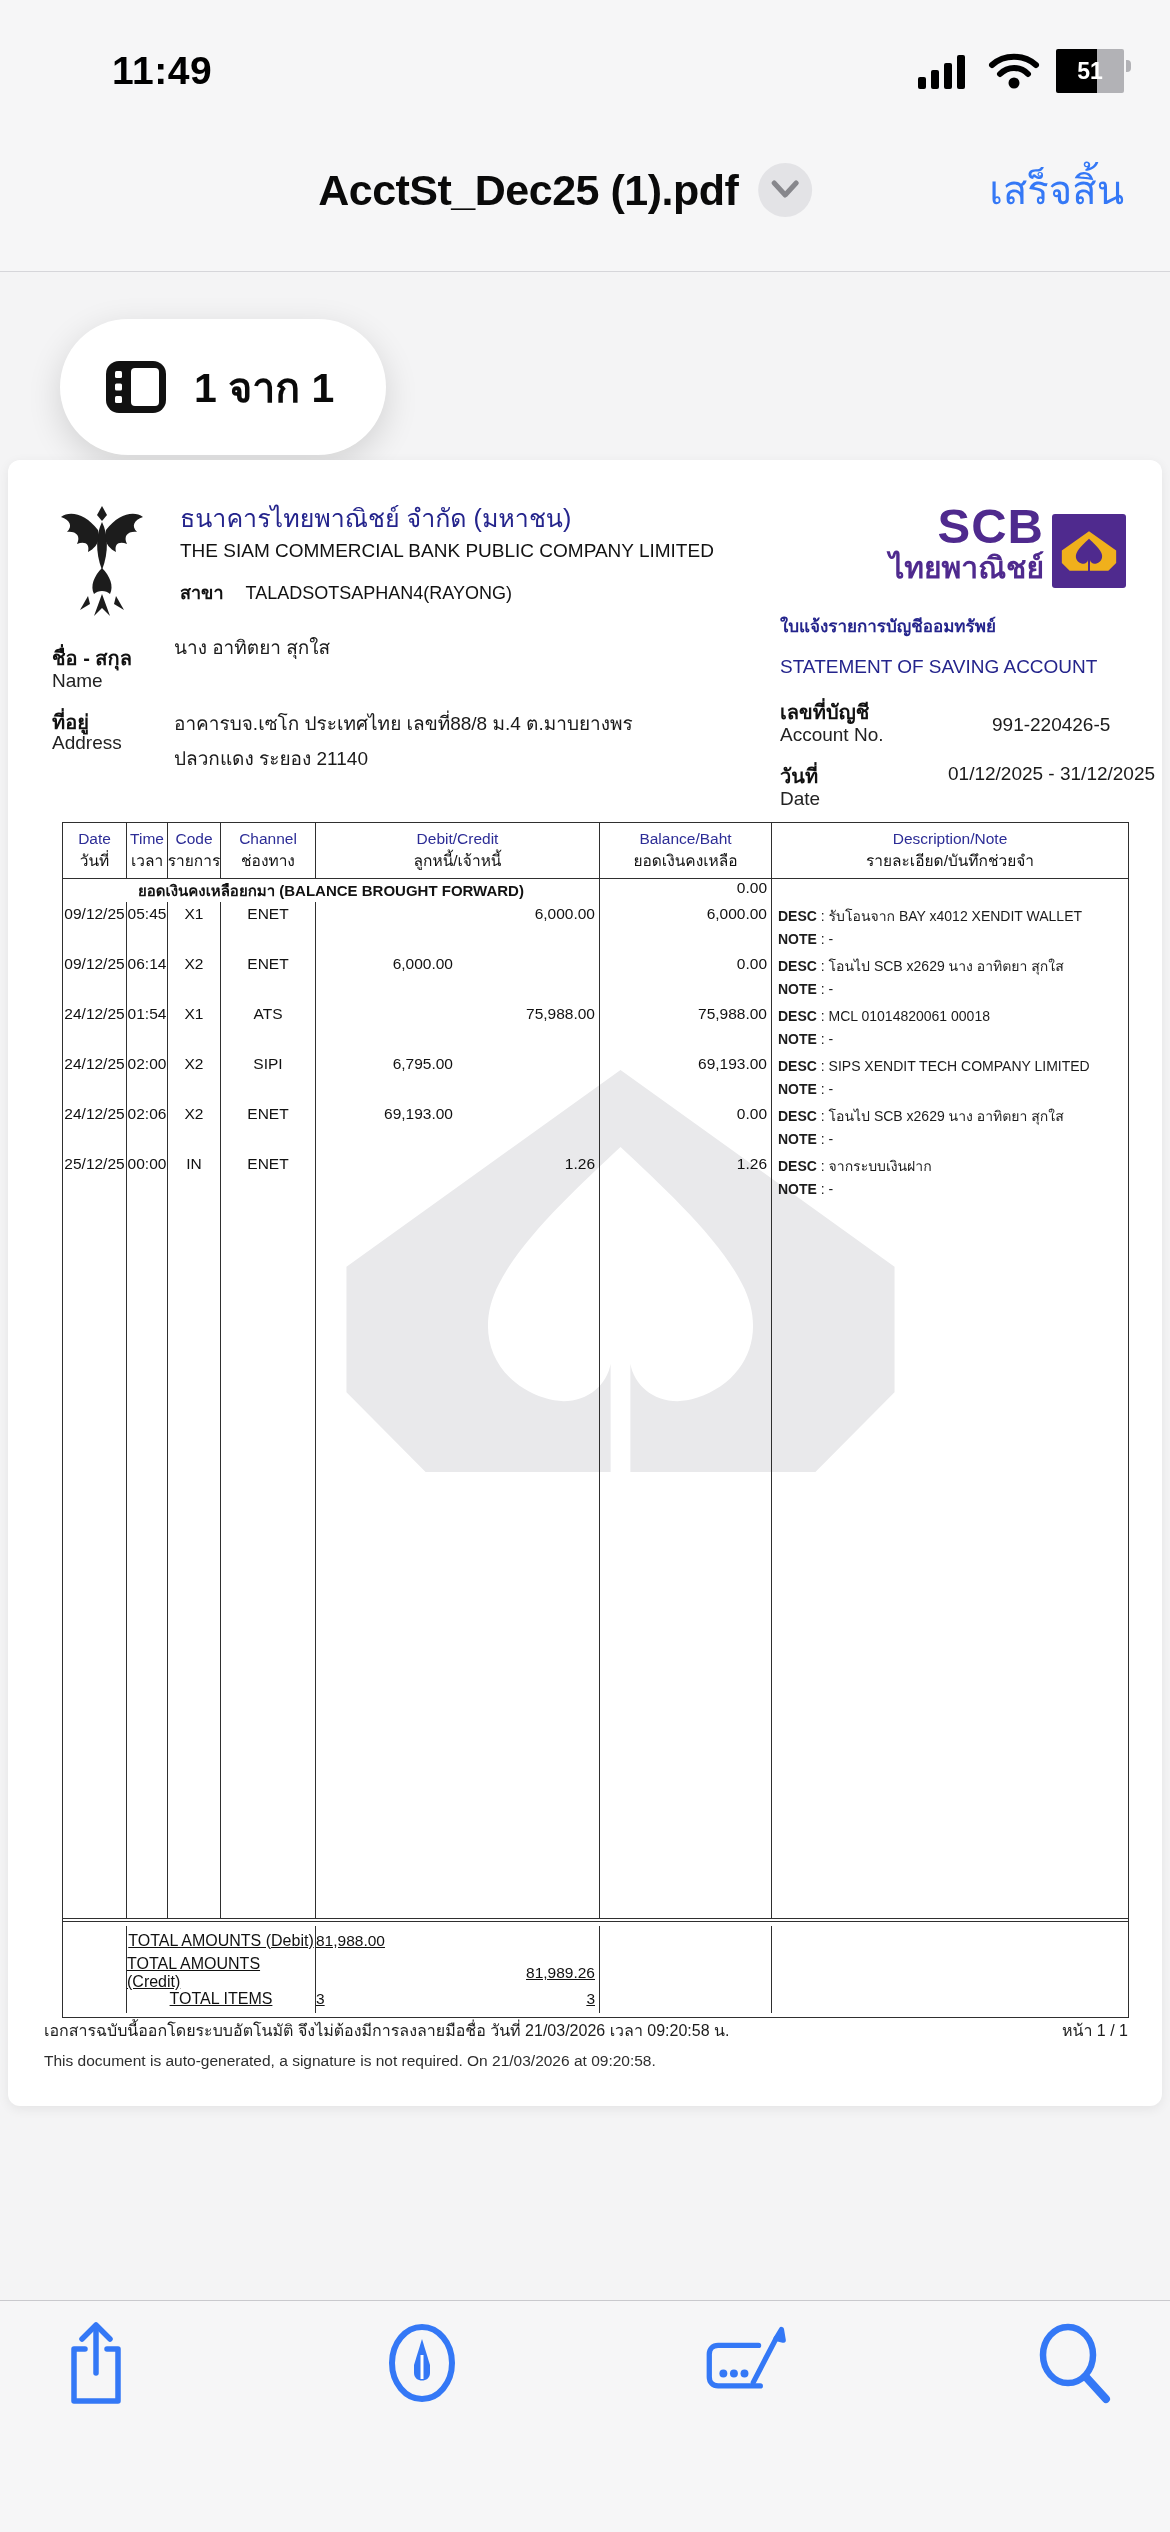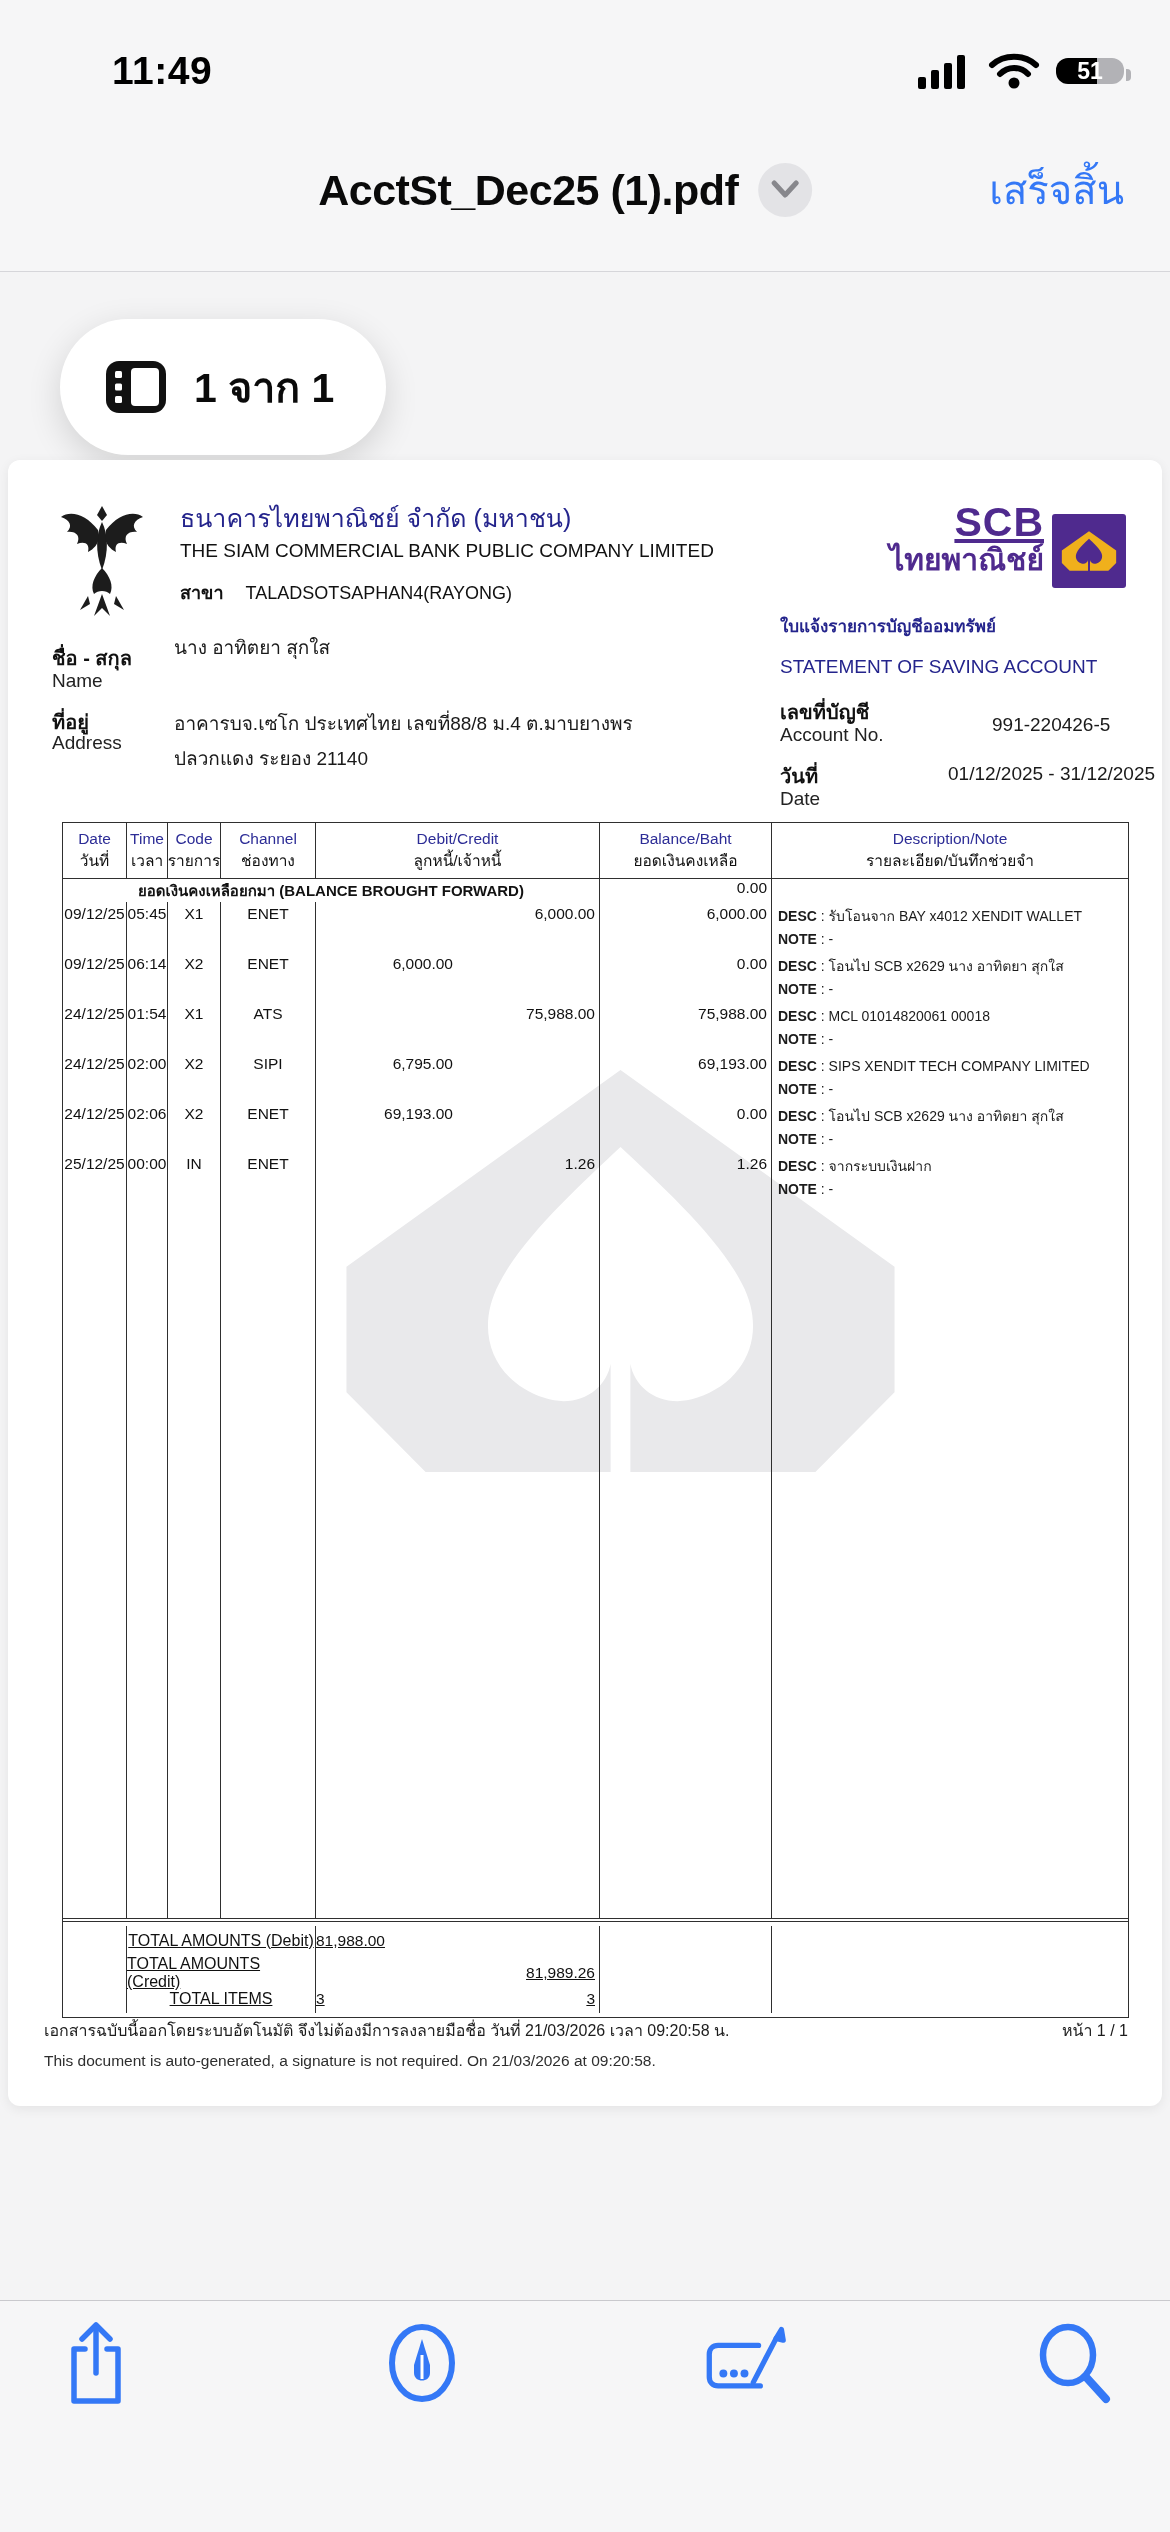--- a/index.html
+++ b/index.html
@@ -4,21 +4,21 @@
 <style>
   * { margin:0; padding:0; box-sizing:border-box; }
   html,body { width:1170px; height:2532px; }
   body { font-family:"Liberation Sans","DejaVu Sans",sans-serif; background:#f4f4f5; position:relative; overflow:hidden; }
 
   
   .topchrome { position:absolute; top:0; left:0; width:1170px; height:272px; background:#f6f6f7; border-bottom:1px solid #d6d6da; }
   .statusbar { position:absolute; top:36px; left:0; width:100%; height:70px; display:flex; align-items:center; }
   .sb-time { position:absolute; left:112px; font-size:39px; font-weight:bold; color:#000; letter-spacing:.5px; }
   .sb-icons { position:absolute; right:46px; display:flex; align-items:center; gap:16px; }
-  .battery { position:relative; width:68px; height:26px; border-radius:12px; background:linear-gradient(to right,#000 0 60%,#b2b2b6 60%); color:#fff; font-size:23px; font-weight:bold; display:flex; align-items:center; justify-content:center; }
+  .battery { position:relative; width:68px; height:44px; border-radius:2px; background:linear-gradient(to right,#000 0 60%,#b2b2b6 60%); color:#fff; font-size:23px; font-weight:bold; display:flex; align-items:center; justify-content:center; }
   .battery:after { content:""; position:absolute; right:-7px; top:11px; width:5px; height:12px; background:#b2b2b6; border-radius:0 4px 4px 0; }
 
   .titlebar { position:absolute; top:108px; left:0; width:100%; height:164px; }
   .title-group { position:absolute; left:50%; top:50%; transform:translate(-54%,-50%); display:flex; align-items:center; gap:20px; }
   .filename { font-size:43px; font-weight:bold; color:#0a0a0a; letter-spacing:-.5px; white-space:nowrap; }
   .chev-circle { width:54px; height:54px; border-radius:50%; background:#e3e3e6; display:flex; align-items:center; justify-content:center; }
   .done-btn { position:absolute; right:46px; top:50%; transform:translateY(-50%); font-size:40px; color:#3478F6; background:none; border:none; font-family:inherit; }
 
   
   .viewer { position:absolute; top:273px; left:0; width:1170px; height:2027px; background:#f4f4f5; }
@@ -27,21 +27,21 @@
 
   .pdf-page { position:absolute; top:187px; left:8px; width:1154px; height:1646px; background:#fff; border-radius:12px; box-shadow:0 3px 12px rgba(0,0,0,.07); overflow:hidden; }
   .abs { position:absolute; }
 
   .navy { color:#24248c; }
   .bank-th { left:172px; top:38px; font-size:25px; font-weight:normal; }
   .bank-en { left:172px; top:80px; font-size:19px; color:#111; }
   .branch { left:172px; top:118px; font-size:18px; color:#111; }
   .branch b { margin-right:22px; }
   .scb-wordmark { right:118px; top:42px; text-align:right; color:#4f2a8e; line-height:1; }
-  .scb-wordmark .l1 { font-size:41px; font-weight:bold; letter-spacing:1px;text-decoration:underline; }
+  .scb-wordmark .l1 { font-size:49px; font-weight:bold; letter-spacing:1px; }
   .scb-wordmark .l2 { font-size:30px; font-weight:bold; margin-top:2px; }
   .scb-box { right:36px; top:54px; width:74px; height:74px; background:#4f2a8e; border-radius:3px; display:flex; align-items:center; justify-content:center; }
 
   .doc-title-th { left:772px; top:152px; font-size:17px; font-weight:bold; }
   .doc-title-en { left:772px; top:196px; font-size:19px; }
 
   .f-label { font-size:20px; font-weight:bold; color:#111; }
   .f-sub { font-size:19px; color:#222; }
   .f-val { font-size:19px; color:#1a1a1a; }
 

